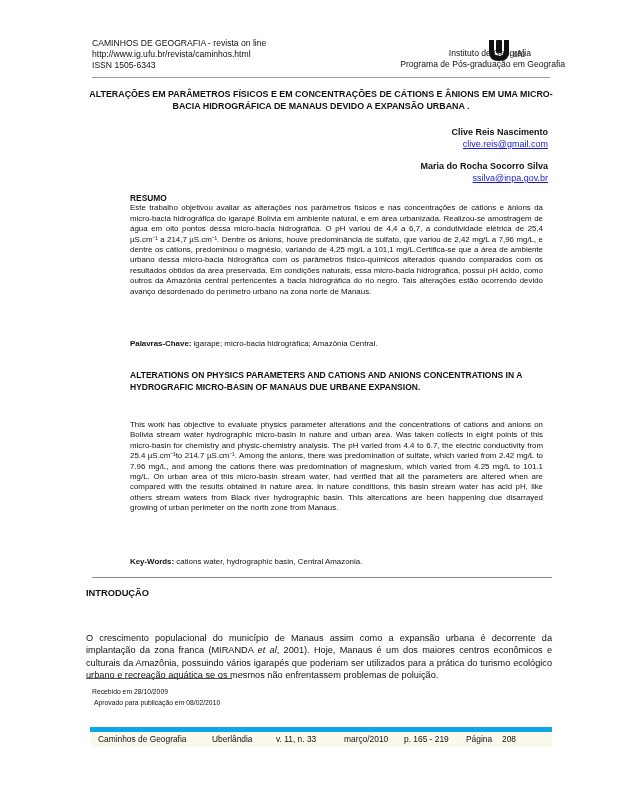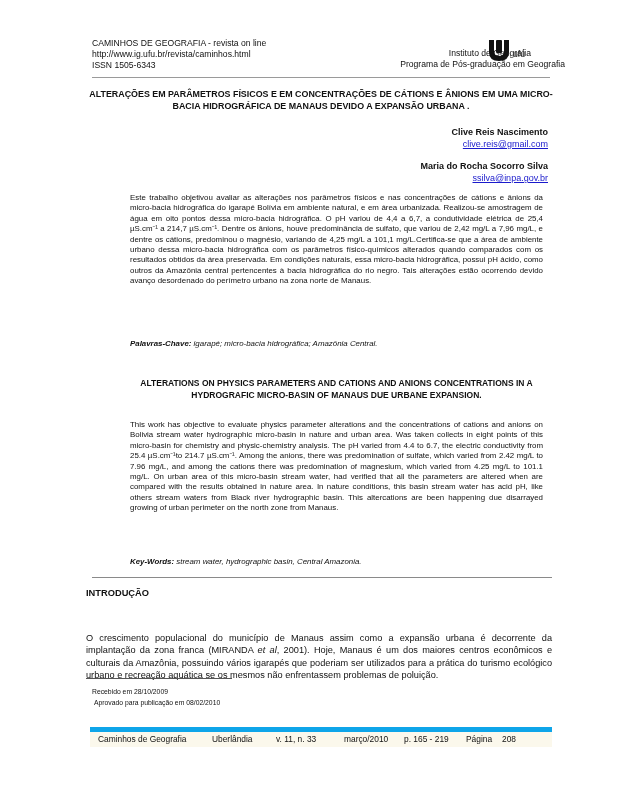--- a/index.html
+++ b/index.html
@@ -11,23 +11,23 @@
   .logo { position: absolute; left: 487px; top: 38px; width: 24px; height: 24px; }
   .ufu { position: absolute; left: 513px; top: 49px; font-size: 8.6px; }
   .hdr-rule { left: 92px; top: 77px; width: 458px; height: 1px; background: #9a9a9a; }
   .title-pt { left: 86px; top: 89px; width: 470px; font-size: 8.9px; font-weight: bold; text-align: center; line-height: 11.5px; }
   .author { right: 70px; font-size: 9px; text-align: right; line-height: 12px; }
   .author .name { font-weight: bold; display: block; }
   .author .email { color: #1a1acc; text-decoration: underline; display: block; }
   .abstract { left: 130px; width: 413px; font-size: 7.9px; line-height: 10.4px; text-align: justify; }
   .abstract h3 { font-size: 8.4px; font-weight: bold; margin: 0; line-height: 10.4px; }
   .abstract p { margin: 0; }
-  .kw { left: 130px; width: 413px; font-size: 7.9px; line-height: 10px; font-style: italic; }
+  .kw { left: 130px; width: 413px; font-size: 7.9px; line-height: 10px; }
   .kw b { font-weight: bold; }
-  .title-en { left: 130px; top: 370px; width: 413px; font-size: 8.5px; font-weight: bold; text-align: center; line-height: 11.5px; margin-top: 8px; }
+  .title-en { left: 130px; top: 370px; width: 413px; font-size: 8.5px; font-weight: bold; text-align: left; line-height: 11.5px; }
   .rule2 { left: 92px; top: 577px; width: 460px; height: 1px; background: #8a8a8a; }
   .intro-h { left: 86px; top: 588px; font-size: 9.3px; font-weight: bold; }
   .intro-p { left: 86px; top: 604px; width: 466px; font-size: 9.2px; line-height: 12.3px; text-align: justify; margin-top: 28px; }
   .intro-p i { font-style: italic; }
   .fn-rule { left: 86px; top: 678px; width: 146px; height: 1px; background: #555; }
   .fn { left: 92px; font-size: 6.8px; line-height: 9px; }
   .foot { left: 90px; top: 727px; width: 462px; height: 15px; border-top: 5px solid #0ea5e9; background: #fbf8ec; font-size: 8.4px; line-height: 15px; }
   .foot span { position: absolute; top: 0; }
 </style>
 </head>
@@ -56,33 +56,34 @@
 <div class="abs author" style="top:126px">
   <span class="name">Clive Reis Nascimento</span>
   <span class="email">clive.reis@gmail.com</span>
 </div>
 <div class="abs author" style="top:160px">
   <span class="name">Maria do Rocha Socorro Silva</span>
   <span class="email">ssilva@inpa.gov.br</span>
 </div>
 
 <div class="abs abstract" style="top:193px">
+  <h3>RESUMO</h3>
   <p>Este trabalho objetivou avaliar as alterações nos parâmetros físicos e nas concentrações de cátions e ânions da micro-bacia hidrográfica do igarapé Bolívia em ambiente natural, e em área urbanizada. Realizou-se amostragem de água em oito pontos dessa micro-bacia hidrográfica. O pH variou de 4,4 a 6,7, a condutividade elétrica de 25,4 µS.cm⁻¹ a 214,7 µS.cm⁻¹. Dentre os ânions, houve predominância de sulfato, que variou de 2,42 mg/L a 7,96 mg/L, e dentre os cátions, predominou o magnésio, variando de 4,25 mg/L a 101,1 mg/L.Certifica-se que a área de ambiente urbano dessa micro-bacia hidrográfica com os parâmetros físico-químicos alterados quando comparados com os resultados obtidos da área preservada. Em condições naturais, essa micro-bacia hidrográfica, possui pH ácido, como outros da Amazônia central pertencentes à bacia hidrográfica do rio negro. Tais alterações estão ocorrendo devido avanço desordenado do perímetro urbano na zona norte de Manaus.</p>
 </div>
 <div class="abs kw" style="top:339px">
   <b>Palavras-Chave:</b><span> igarapé; micro-bacia hidrográfica; Amazônia Central.</span>
 </div>
 
 <div class="abs title-en">ALTERATIONS ON PHYSICS PARAMETERS AND CATIONS AND ANIONS CONCENTRATIONS IN A HYDROGRAFIC MICRO-BASIN OF MANAUS DUE URBANE EXPANSION.</div>
 
 <div class="abs abstract" style="top:420px">
   <p>This work has objective to evaluate physics parameter alterations and the concentrations of cations and anions on Bolivia stream water hydrographic micro-basin in nature and urban area. Was taken collects in eight points of this micro-basin for chemistry and physic-chemistry analysis. The pH varied from 4.4 to 6.7, the electric conductivity from 25.4 µS.cm⁻¹to 214.7 µS.cm⁻¹. Among the anions, there was predomination of sulfate, which varied from 2.42 mg/L to 7.96 mg/L, and among the cations there was predomination of magnesium, which varied from 4.25 mg/L to 101.1 mg/L. On urban area of this micro-basin stream water, had verified that all the parameters are altered when are compared with the results obtained in nature area. In nature conditions, this basin stream water has acid pH, like others stream waters from Black river hydrographic basin. This altercations are been happening due disarrayed growing of urban perimeter on the north zone from Manaus.</p>
 </div>
 <div class="abs kw" style="top:557px">
-  <b>Key-Words:</b><span> stream water, hydrographic basin, Central Amazonia.</span>
+  <b>Key-Words:</b><span> cations water, hydrographic basin, Central Amazonia.</span>
 </div>
 
 <div class="abs rule2"></div>
 
 <div class="abs intro-h">INTRODUÇÃO</div>
 <div class="abs intro-p">
   <span>O crescimento populacional do município de Manaus assim como a expansão urbana é decorrente da implantação da zona franca (MIRANDA </span><i>et al</i><span>, 2001). Hoje, Manaus é um dos maiores centros econômicos e culturais da Amazônia, possuindo vários igarapés que poderiam ser utilizados para a prática do turismo ecológico urbano e recreação aquática se os mesmos não enfrentassem problemas de poluição.</span>
 </div>
 
 <div class="abs fn-rule"></div>

